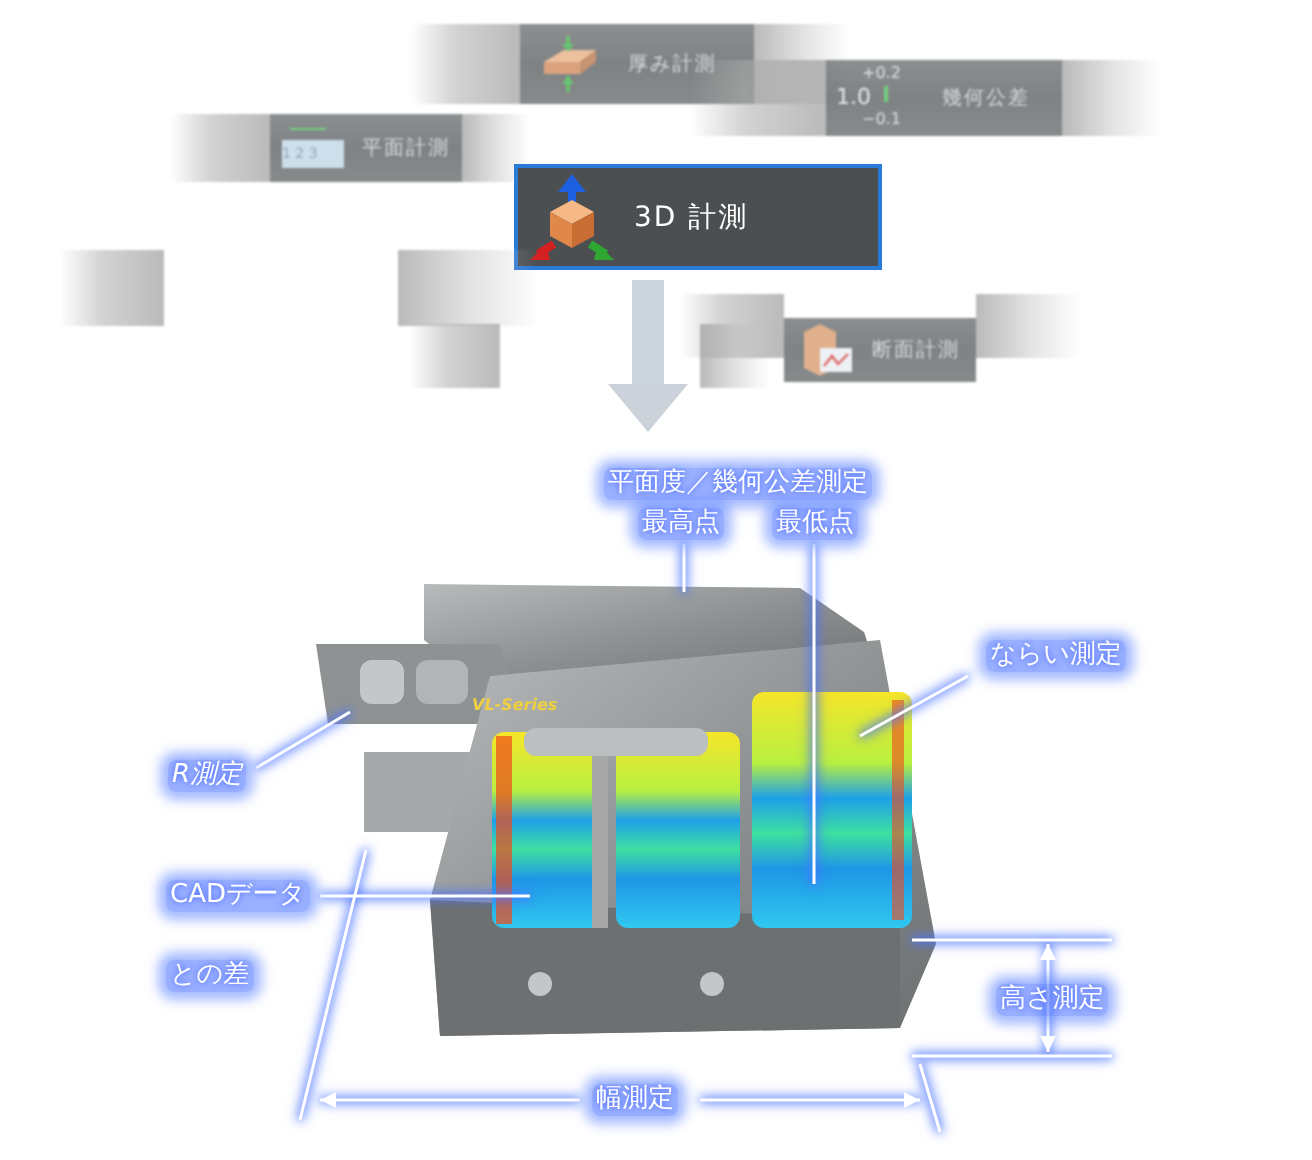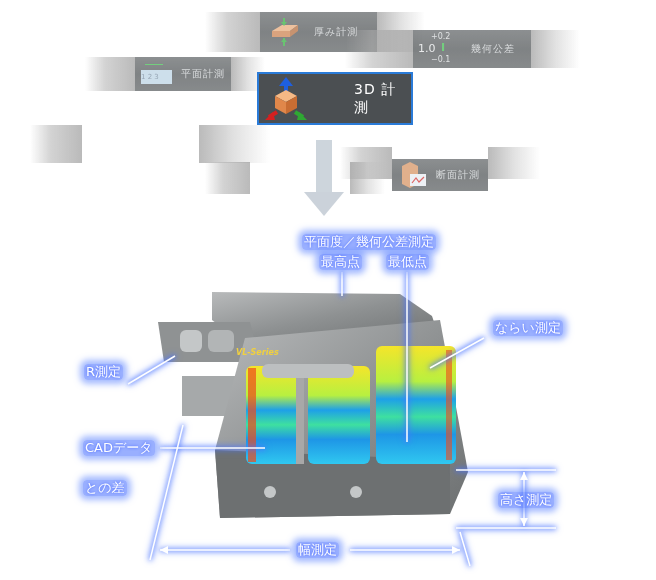--- a/index.html
+++ b/index.html
@@ -10,23 +10,23 @@
   
   .streak { position:absolute; height:100%; top:0;
             background:linear-gradient(90deg, rgba(255,255,255,0) 0%, rgba(175,175,175,0.55) 40%, rgba(140,140,140,0.6) 100%); }
   .streak.r { background:linear-gradient(90deg, rgba(140,140,140,0.6) 0%, rgba(190,190,190,0.45) 50%, rgba(255,255,255,0) 100%); }
   .mbox { position:absolute; top:0; height:100%;
           background:linear-gradient(180deg,#6c7072 0%,#5c6062 50%,#666a6c 100%);
           opacity:0.78; display:flex; align-items:center; box-sizing:border-box; }
   .mlabel { color:#cfd2d4; font-size:10px; letter-spacing:1px; white-space:nowrap; }
   .menu-bar { position:absolute; filter:blur(0.4px); }
 
-  .main-box { position:absolute; left:257px; top:72px; width:156px; height:53px;
+  .main-box { position:absolute; left:257px; top:82px; width:184px; height:53px;
               background:#4b4f52; border:2px solid #2a7bd8; box-sizing:border-box;
-              display:flex; align-items:center;padding-left:37px; }
+              display:flex; align-items:center; }
   .main-label { color:#ffffff; font-size:14px; letter-spacing:1px; margin-left:58px; }
 
   .arrow-down { position:absolute; left:304px; top:140px; width:40px; height:80px; }
 
   
   .glow { position:absolute; color:#ffffff; font-size:13px; line-height:16px; white-space:nowrap;
           background:rgba(70,110,255,0.55); border-radius:4px; padding:0 2px;
           box-shadow:0 0 6px 4px rgba(90,130,255,0.55);
           text-shadow:0 0 3px #3a5cff; }
 
@@ -182,17 +182,17 @@
     <polygon points="524,526 520,518 528,518"></polygon>
     <polygon points="160,550 168,546 168,554"></polygon>
     <polygon points="460,550 452,546 452,554"></polygon>
   </g>
 </svg>
 
 <div class="glow" style="left:302px;top:234px;">平面度／幾何公差測定</div>
 <div class="glow" style="left:319px;top:254px;">最高点</div>
 <div class="glow" style="left:386px;top:254px;">最低点</div>
 <div class="glow" style="left:493px;top:320px;">ならい測定</div>
-<div class="glow" style="left:84px;top:364px;">R測定</div>
+<div class="glow" style="left:84px;top:380px;font-style:italic;">R測定</div>
 <div class="glow" style="left:83px;top:440px;">CADデータ</div>
 <div class="glow" style="left:83px;top:458px;margin-top:22px;">との差</div>
 <div class="glow" style="left:498px;top:492px;">高さ測定</div>
 <div class="glow" style="left:296px;top:542px;">幅測定</div>
 
 </body></html>

